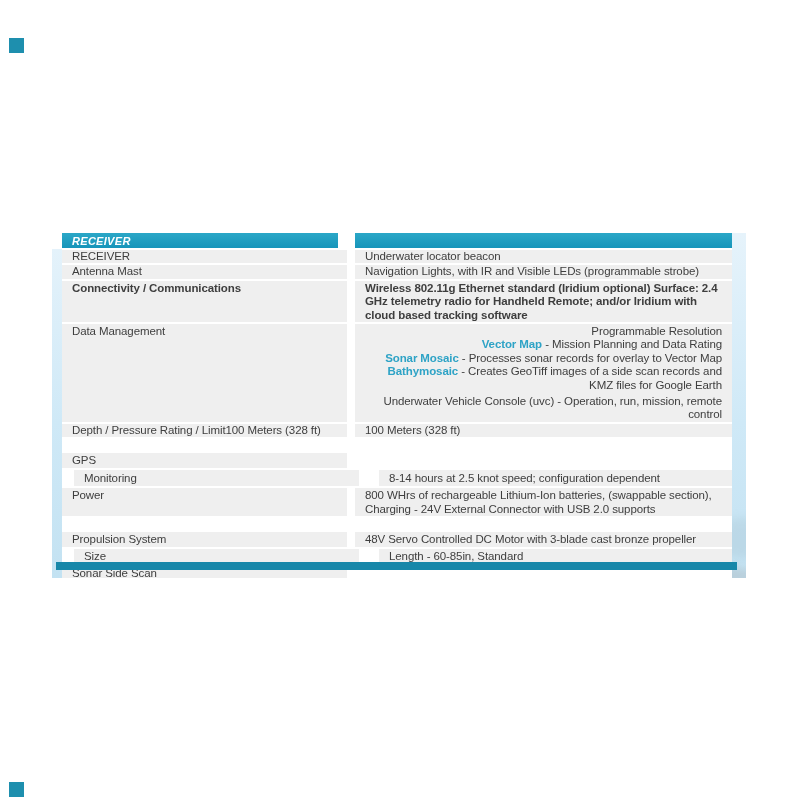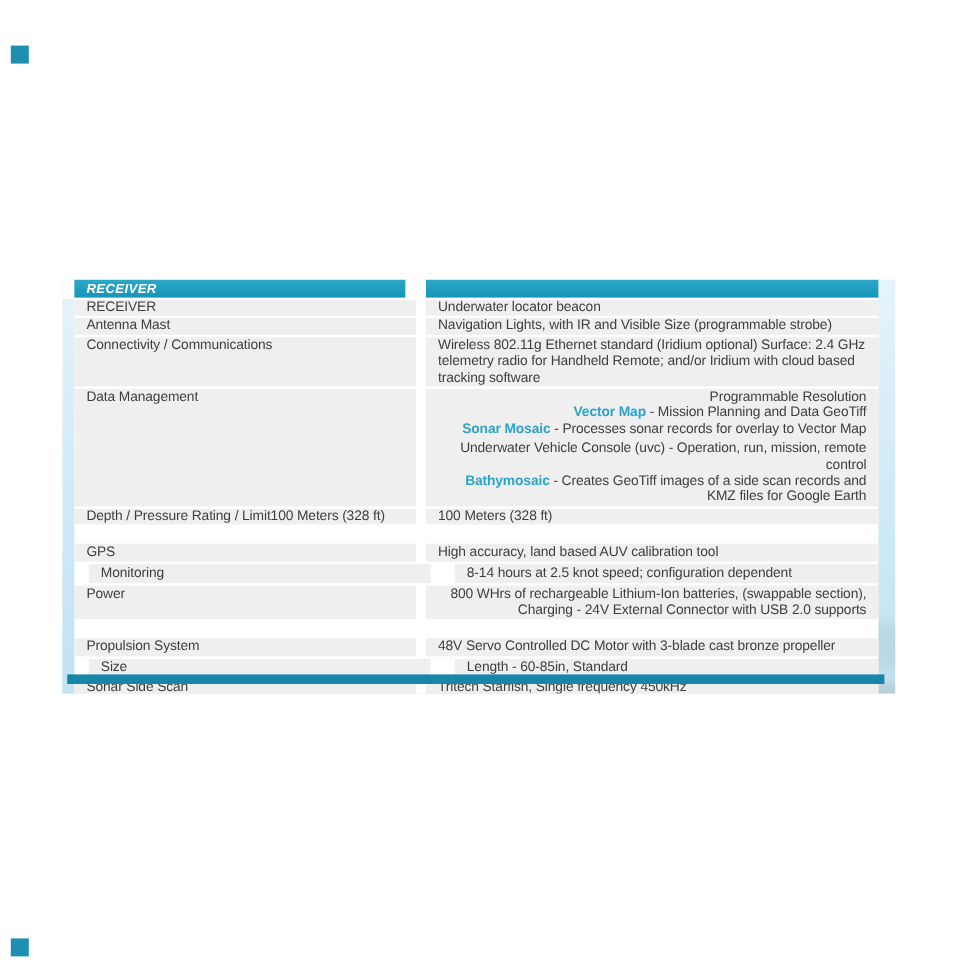--- a/index.html
+++ b/index.html
@@ -34,22 +34,22 @@
           letter-spacing:-0.1px; }
   .cl { width:285px; padding:0 8px 0 10px; display:flex; align-items:center; }
   .gut { width:8px; background:#ffffff; }
   .cv { flex:1; padding:0 10px; display:flex; align-items:center; }
   .row.multi .cl { align-items:flex-start; padding-top:1px; }
   .row.multi .cv { display:block; padding-top:1px; }
 
   .h13 .cell { min-height:13px; }
   .h15 .cell { min-height:15px;margin-top:14px; }
   .h16 .cell { min-height:16px;margin-left:12px; }
-  .h27 .cell { min-height:27px;text-align:right; }
-  .h41 .cell { min-height:41px; }
+  .h27 .cell { min-height:27px; }
+  .h41 .cell { min-height:41px;font-weight:bold; }
   .h94 .cell { min-height:94px; }
   .h12 .cell { min-height:12px; }
   .row.last { margin-bottom:0; }
 
   .vline { display:block;text-align:right; }
   .vline.spaced { margin-top:3px; }
   .link { color:#2ea3c6; font-weight:bold; cursor:pointer; }
 
   .bottom-bar { position:absolute; left:4px; top:329px; width:681px; height:8px;
                 background:#1787a9; }
@@ -78,51 +78,50 @@
 
     <div class="row h13">
       <div class="cell cl">RECEIVER</div>
       <div class="gut"></div>
       <div class="cell cv">Underwater locator beacon</div>
     </div>
 
     <div class="row h13">
       <div class="cell cl">Antenna Mast</div>
       <div class="gut"></div>
-      <div class="cell cv">Navigation Lights, with IR and Visible Size (programmable strobe)</div>
+      <div class="cell cv">Navigation Lights, with IR and Visible LEDs (programmable strobe)</div>
     </div>
 
     <div class="row h41 multi">
       <div class="cell cl">Connectivity / Communications</div>
       <div class="gut"></div>
       <div class="cell cv">Wireless 802.11g Ethernet standard (Iridium optional) Surface: 2.4 GHz telemetry radio for Handheld Remote; and/or Iridium with cloud based tracking software</div>
     </div>
 
     <div class="row h94 multi">
       <div class="cell cl">Data Management</div>
       <div class="gut"></div>
       <div class="cell cv">
         <span class="vline"><span>Programmable Resolution</span></span>
-        <span class="vline"><span class="link">Vector Map</span><span> - Mission Planning and Data GeoTiff</span></span>
+        <span class="vline"><span class="link">Vector Map</span><span> - Mission Planning and Data Rating</span></span>
         <span class="vline"><span class="link">Sonar Mosaic</span><span> - Processes sonar records for overlay to Vector Map</span></span>
+        <span class="vline"><span class="link">Bathymosaic</span><span> - Creates GeoTiff images of a side scan records and KMZ files for Google Earth</span></span>
         <span class="vline spaced"><span>Underwater Vehicle Console (uvc) - Operation, run, mission, remote control</span></span>
-        <span class="vline"><span class="link">Bathymosaic</span><span> - Creates GeoTiff images of a side scan records and KMZ files for Google Earth</span></span>
       </div>
     </div>
 
     <div class="row h13">
       <div class="cell cl">Depth / Pressure Rating / Limit100 Meters (328 ft)</div>
       <div class="gut"></div>
       <div class="cell cv">100 Meters (328 ft)</div>
     </div>
 
     <div class="row h15">
       <div class="cell cl">GPS</div>
       <div class="gut"></div>
-      <div class="cell cv">High accuracy, land based AUV calibration tool</div>
     </div>
 
     <div class="row h16">
       <div class="cell cl">Monitoring</div>
       <div class="gut"></div>
       <div class="cell cv">8-14 hours at 2.5 knot speed; configuration dependent</div>
     </div>
 
     <div class="row h27 multi">
       <div class="cell cl">Power</div>
@@ -138,21 +137,20 @@
 
     <div class="row h16">
       <div class="cell cl">Size</div>
       <div class="gut"></div>
       <div class="cell cv">Length - 60-85in, Standard</div>
     </div>
 
     <div class="row h13">
       <div class="cell cl">Sonar Side Scan</div>
       <div class="gut"></div>
-      <div class="cell cv">Tritech Starfish, Single frequency 450kHz</div>
     </div>
 
     <div class="row h12 last">
       <div class="cell cl">Speed Range</div>
       <div class="gut"></div>
       <div class="cell cv">1-4 knots (0.5-2.0 m/s)</div>
     </div>
 
   </div>
 

